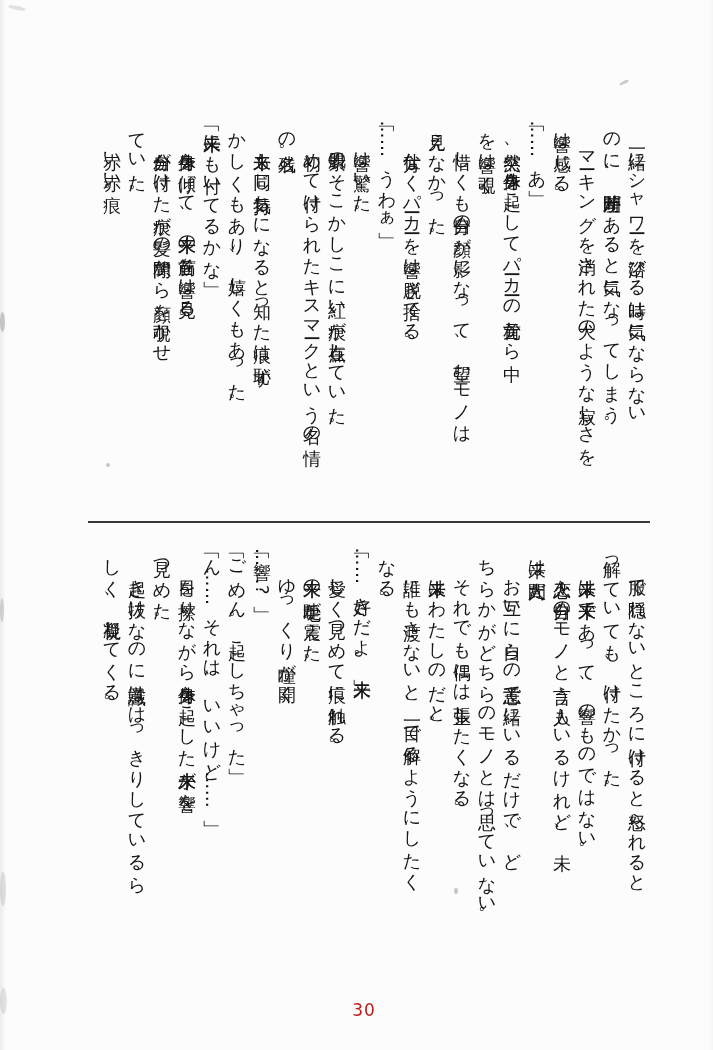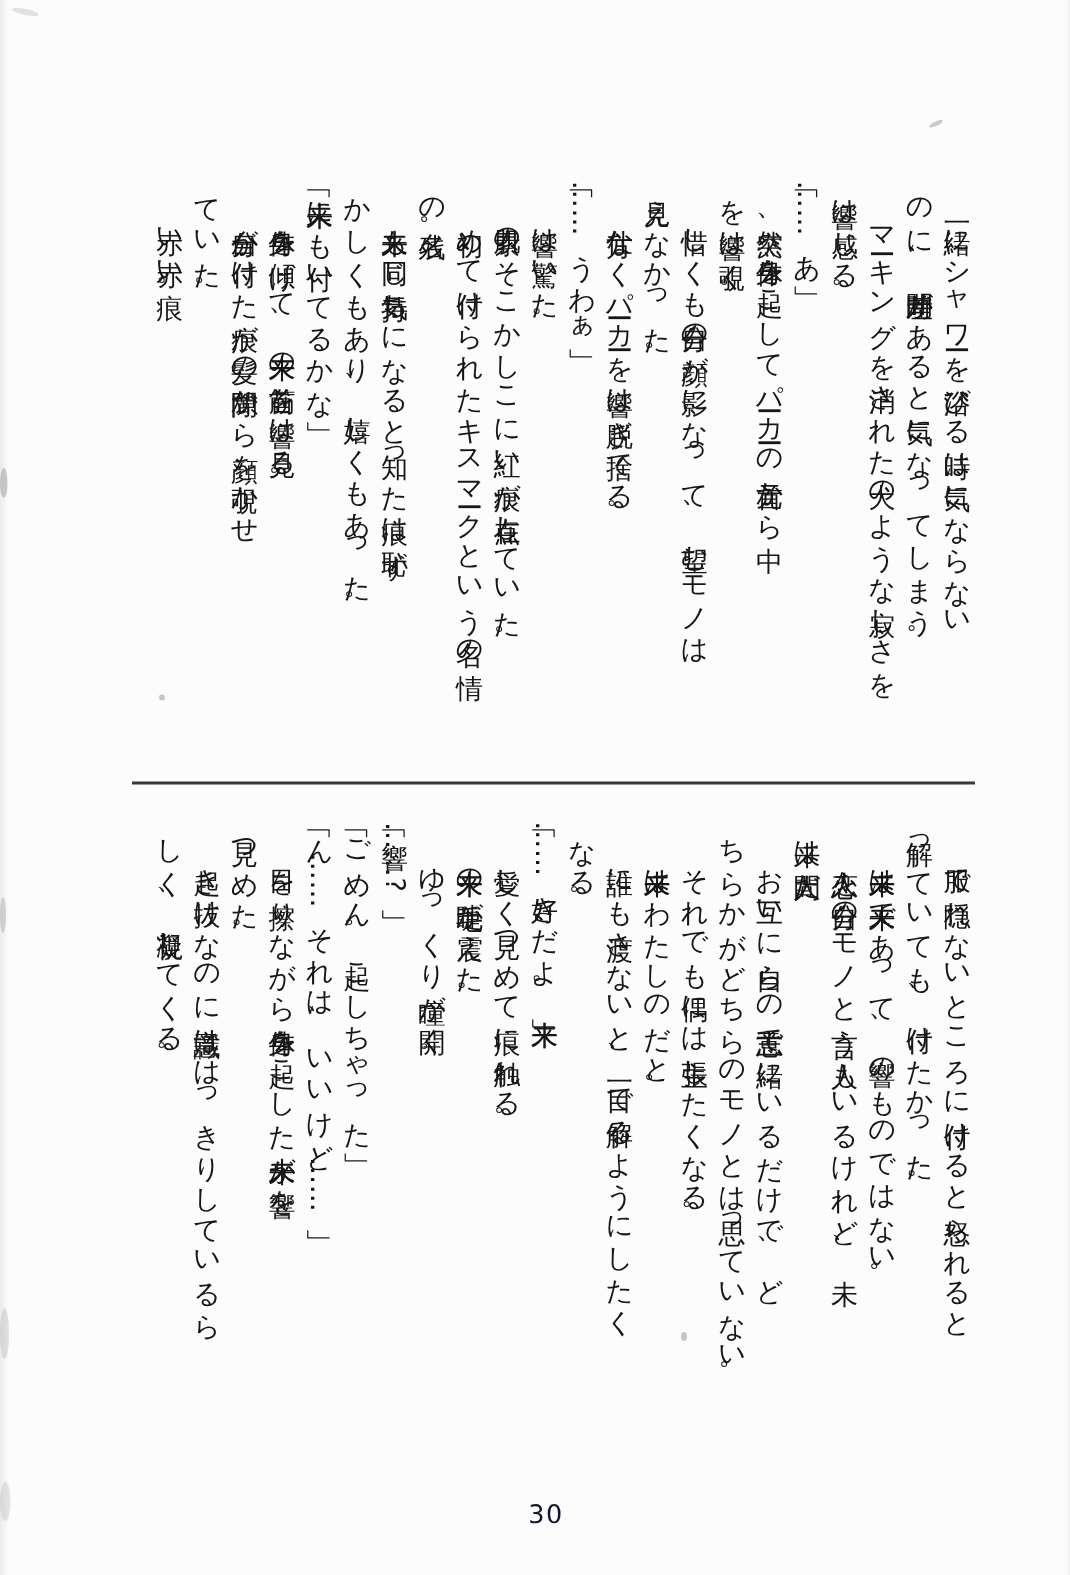--- a/index.html
+++ b/index.html
@@ -51,21 +51,21 @@
     opacity: 0.88;
   }
   .pageno {
     position: absolute;
     left: 340px;
     top: 1000px;
     width: 48px;
     text-align: center;
     font-size: 17px;
     letter-spacing: 1px;
-    color: #0f172a;
+    color: #b91c1c;
   }
   .speck {
     position: absolute;
     background: #8f8f8f;
     border-radius: 50%;
     pointer-events: none;
   }
   .speck.s1 { left: 0px;   top: 312px; width: 5px;  height: 20px; opacity: .45; }
   .speck.s2 { left: 0px;   top: 598px; width: 4px;  height: 24px; opacity: .35; }
   .speck.s3 { left: 619px; top: 81px;  width: 10px; height: 3px;  opacity: .45; transform: rotate(-25deg); }

